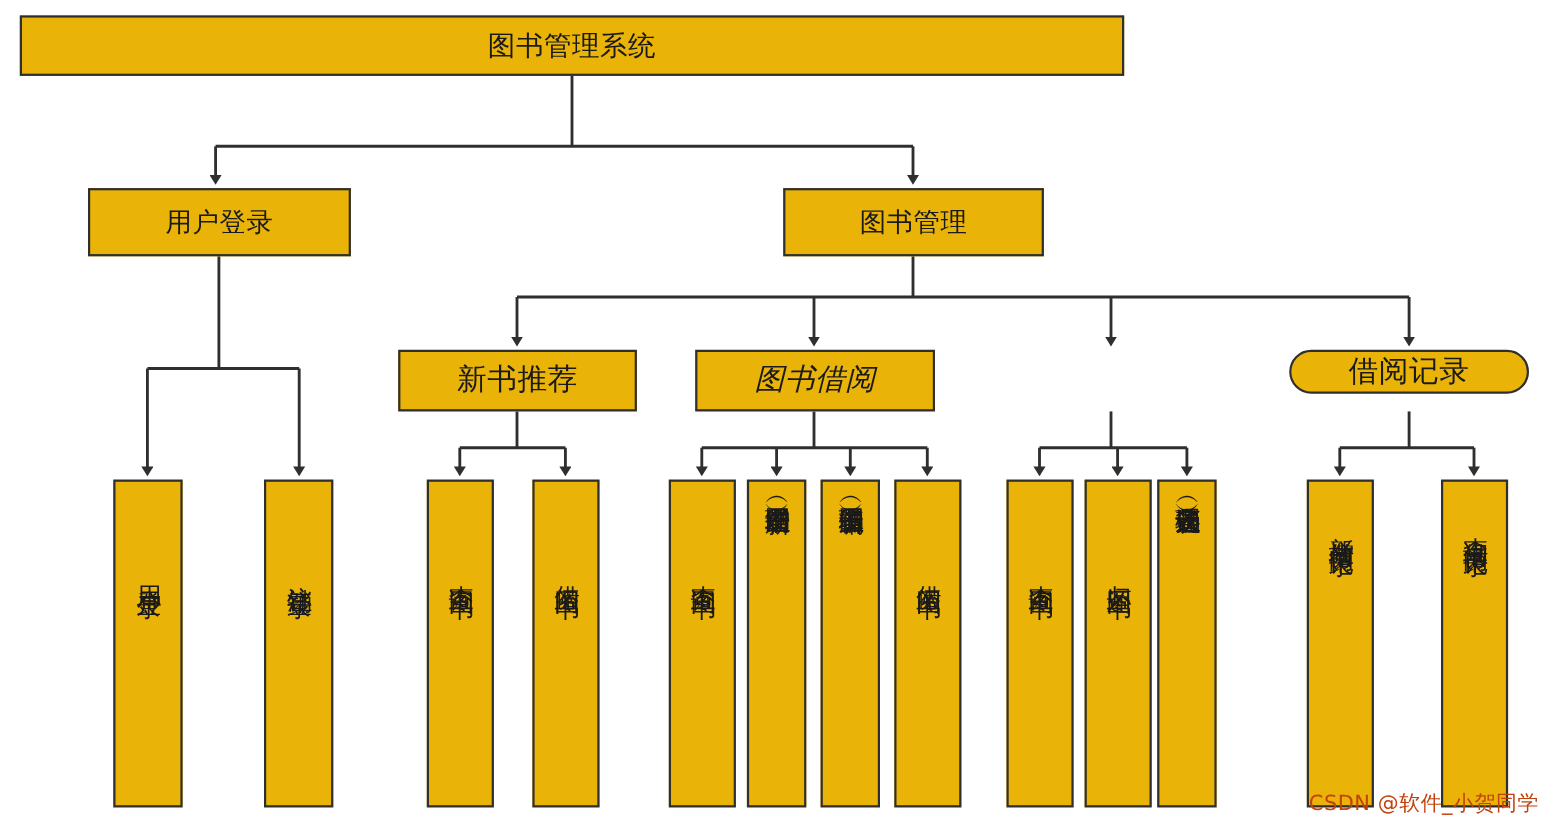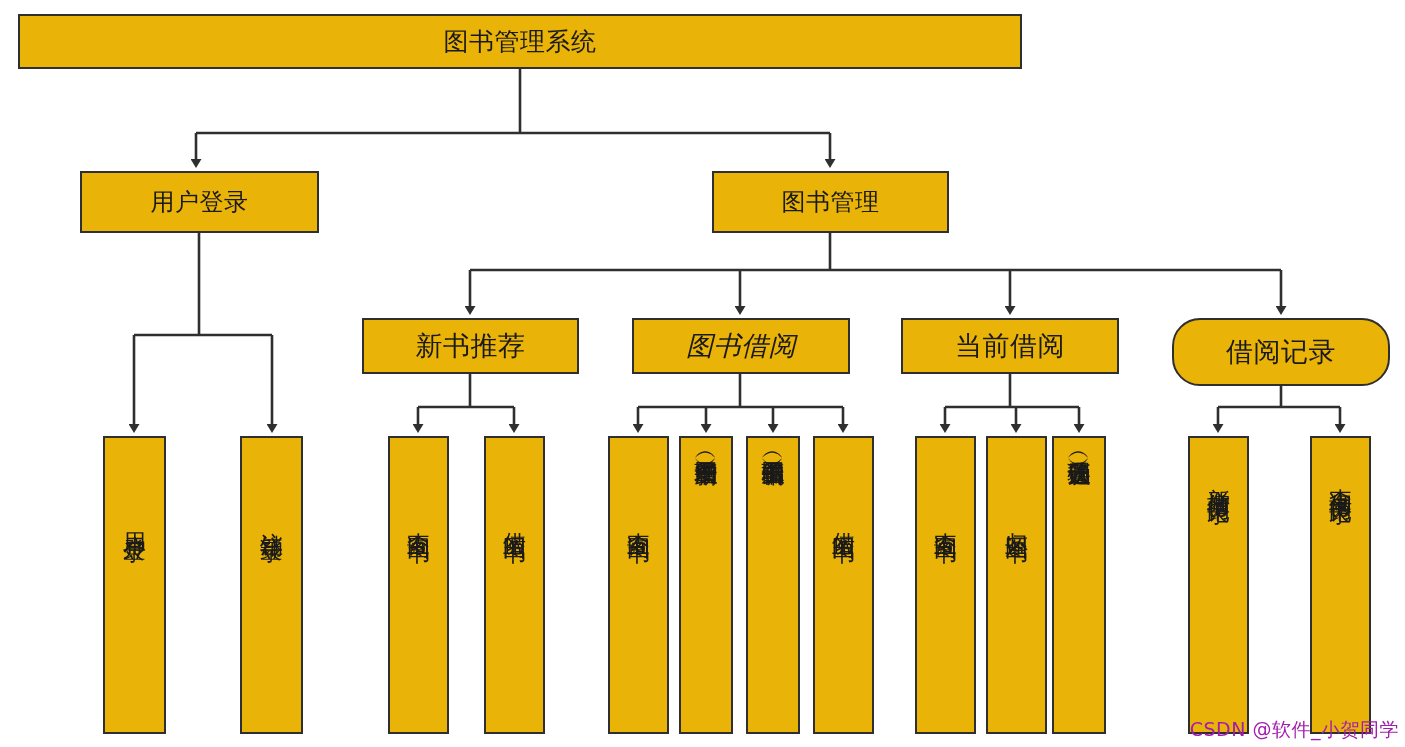--- a/index.html
+++ b/index.html
@@ -58,21 +58,21 @@
     line-height: 1.0;
     white-space: normal;
     max-height: 100%;
   }
   .leaf.tight .node-label { letter-spacing: 0px; }
   .watermark {
     position: absolute;
     right: 6px;
     bottom: 4px;
     font-size: 19px;
-    color: #a21caf;
+    color: #c2410c;
     z-index: 9;
     white-space: nowrap;
     letter-spacing: 0.5px;
   }
 </style>
 </head>
 <body>
 
 <div id="canvas">
 
@@ -137,24 +137,21 @@
   <div class="node lvl2" style="left:712px; top:171px; width:237px; height:62px;">
     <span class="node-label">图书管理</span>
   </div>
 
   <div class="node lvl3" style="left:362px; top:318px; width:217px; height:56px;">
     <span class="node-label">新书推荐</span>
   </div>
   <div class="node lvl3" style="left:632px; top:318px; width:218px; height:56px;font-style:italic;">
     <span class="node-label">图书借阅</span>
   </div>
-  <div class="node lvl3" style="left:901px; top:318px; width:218px; height:56px;">
-    <span class="node-label">当前借阅</span>
-  </div>
-  <div class="node lvl3" style="left:1172px; top:318px; width:218px; height:68px;border-radius:28px;">
+  <div class="node lvl3" style="left:1172px; top:318px; width:218px; height:40px;border-radius:28px;">
     <span class="node-label">借阅记录</span>
   </div>
 
   <div class="node leaf" style="left:103px; top:436px; width:63px; height:298px; padding-top:76px;">
     <span class="node-label">用户登录</span>
   </div>
   <div class="node leaf" style="left:240px; top:436px; width:63px; height:298px; padding-top:76px;">
     <span class="node-label">注销登录</span>
   </div>
   <div class="node leaf" style="left:388px; top:436px; width:61px; height:298px; padding-top:76px;">

